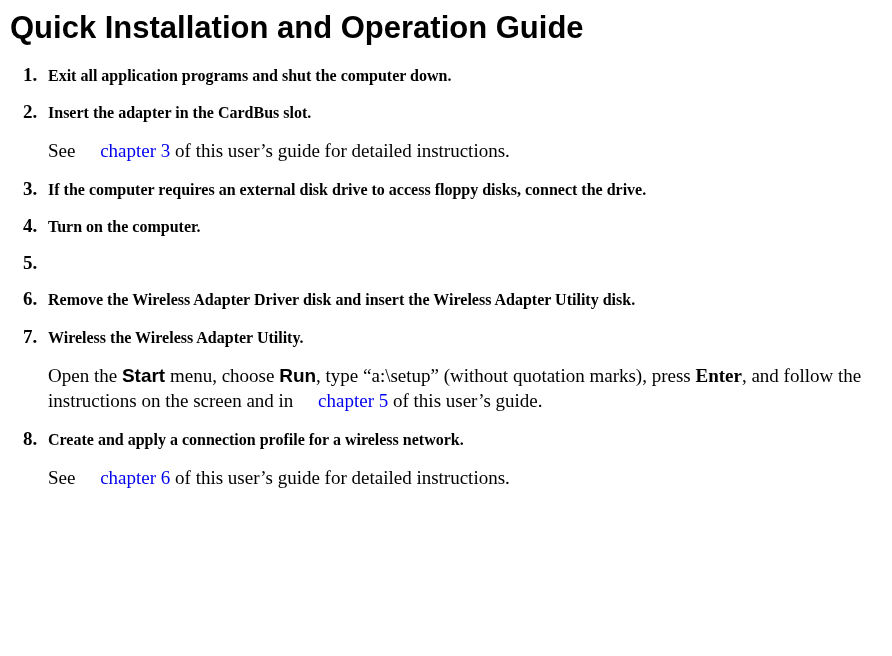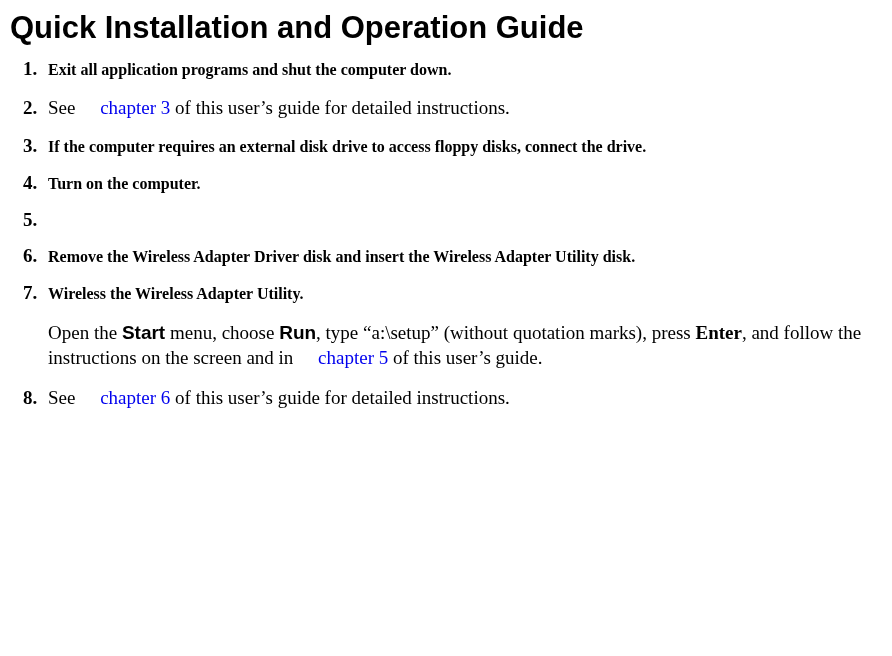--- a/index.html
+++ b/index.html
@@ -8,21 +8,21 @@
       font-family: "Times New Roman", Times, serif;
       font-size: 19px;
       color: #000;
       background: #fff;
       width: 872px;
     }
     h1 {
       font-family: Arial, Helvetica, sans-serif;
       font-weight: bold;
       font-size: 31px;
-      margin: 0 0 12px 0;
+      margin: 0 0 18px 0;
       color: #000;
     }
     ol {
       margin: 0;
       padding-left: 32px;
     }
     li {
       margin-bottom: 14px;
       padding-left: 6px;
     }
@@ -62,20 +62,21 @@
 <body>
 
 <h1>Quick Installation and Operation Guide</h1>
 
 <ol>
   <li>
     <div class="step-heading">Exit all application programs and shut the computer down.</div>
   </li>
 
   <li>
+    <div class="step-heading">Insert the adapter in the CardBus slot.</div>
     <div class="step-body">
       <span>See </span><a class="link">chapter 3</a><span> of this user’s guide for detailed instructions.</span>
     </div>
   </li>
 
   <li>
     <div class="step-heading">If the computer requires an external disk drive to access floppy disks, connect the drive.</div>
   </li>
 
   <li>
@@ -90,17 +91,18 @@
   </li>
 
   <li>
     <div class="step-heading">Wireless the Wireless Adapter Utility.</div>
     <div class="step-body">
       <span>Open the </span><span class="sans-bold">Start</span><span> menu, choose </span><span class="sans-bold">Run</span><span>, type “a:\setup” (without quotation marks), press </span><span class="serif-bold">Enter</span><span>, and follow the instructions on the screen and in </span><a class="link">chapter 5</a><span> of this user’s guide.</span>
     </div>
   </li>
 
   <li>
+    <div class="step-heading">Create and apply a connection profile for a wireless network.</div>
     <div class="step-body">
       <span>See </span><a class="link">chapter 6</a><span> of this user’s guide for detailed instructions.</span>
     </div>
   </li>
 </ol>
 
 </body></html>

